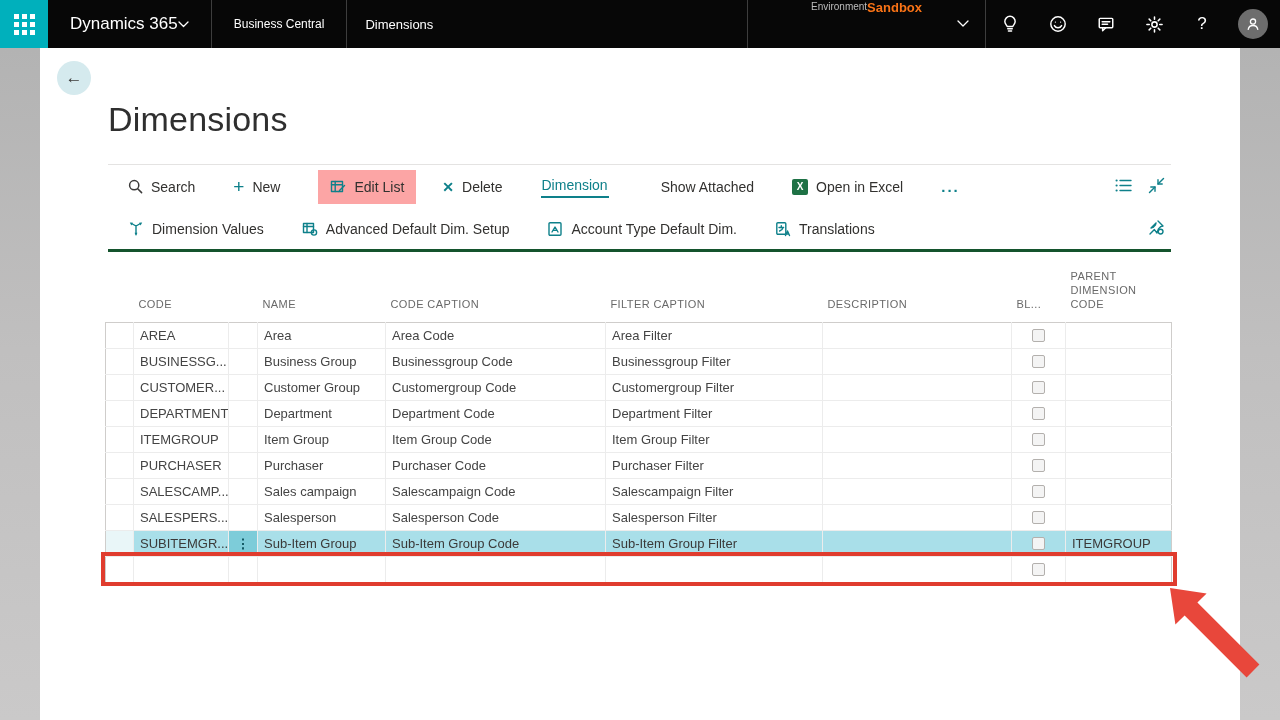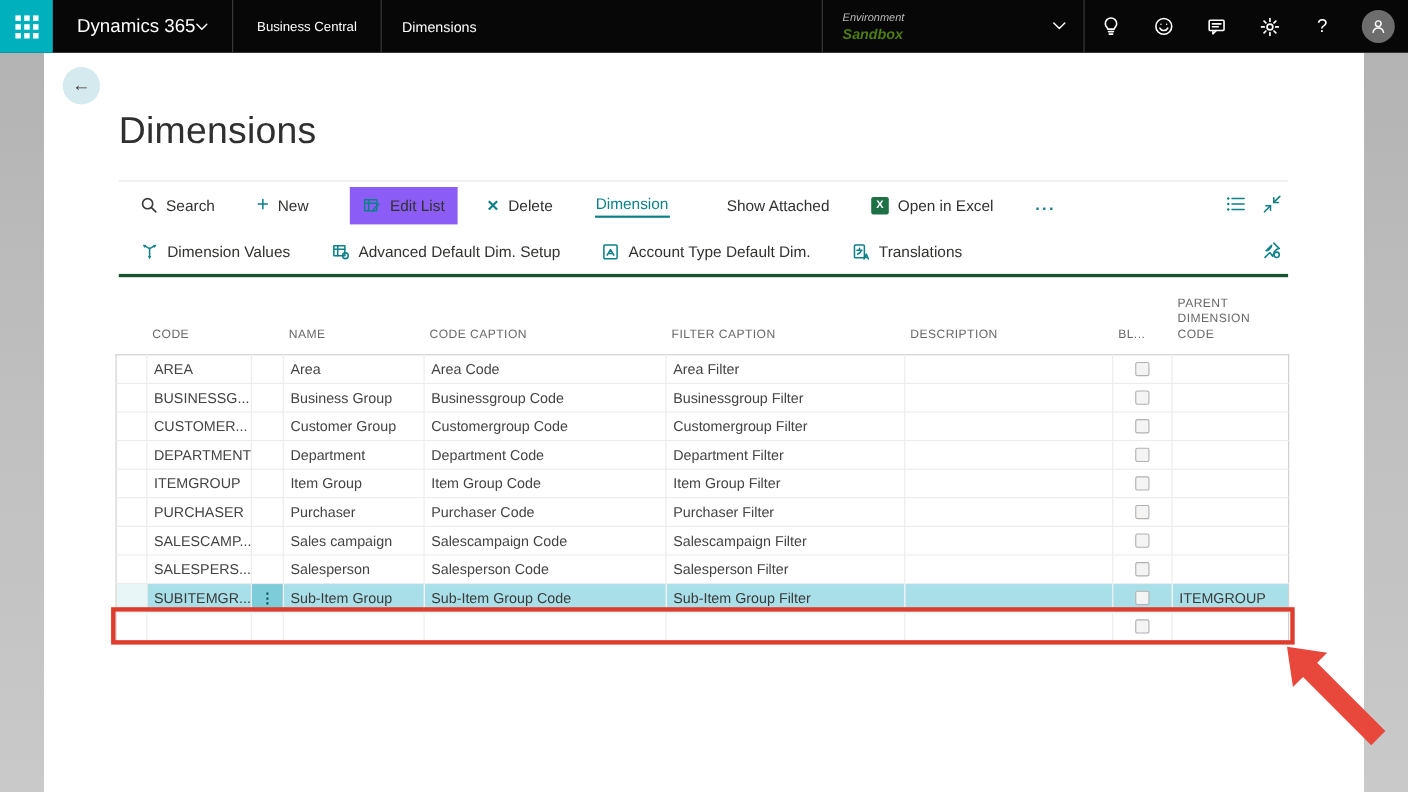--- a/index.html
+++ b/index.html
@@ -13,24 +13,24 @@
     align-items:center; justify-content:center; cursor:pointer; }
   .waffle-grid { display:grid; grid-template-columns:repeat(3,5px); grid-gap:3px; }
   .waffle-grid span { width:5px; height:5px; background:#fff; display:block; }
   .tb-item { display:flex; align-items:center; padding:0 22px; white-space:nowrap; }
   .tb-brand { font-size:17px; cursor:pointer; }
   .tb-product { font-size:12px; cursor:pointer; }
   .tb-page { font-size:13px; padding:0 18px; }
   .tb-sep { width:1px; background:#3d3d3d; margin:0; }
   .tb-spacer { flex:1; }
   .env-box { width:239px; border-left:1px solid #3d3d3d; border-right:1px solid #3d3d3d;
-    display:flex; flex-direction:column; justify-content:center; padding:0 18px;
-    position:relative; cursor:pointer;font-style:italic; }
+    display:flex; flex-direction:row; justify-content:center; padding:0 18px;
+    position:relative; cursor:pointer; }
   .env-label { font-size:10px; color:#bdbdbd; line-height:13px; }
-  .env-value { font-size:13px; font-weight:bold; color:#4d7c0f; line-height:16px; }
+  .env-value { font-size:13px; font-weight:bold; color:#f97316; line-height:16px; }
   .env-chevron { position:absolute; right:16px; top:20px; }
   .tb-icon-btn { width:48px; display:flex; align-items:center; justify-content:center;
     cursor:pointer; font-size:16px; }
   .tb-qmark { font-size:17px; color:#fff; }
   .avatar-btn { width:54px; }
   .avatar-circle { width:30px; height:30px; border-radius:50%; background:#6d6d6d;
     display:flex; align-items:center; justify-content:center; }
 
   
   .shell { position:relative; width:1280px; height:672px; background:#fff; }
@@ -47,21 +47,21 @@
 
   
   .action-bar { position:absolute; left:108px; top:116px; width:1063px;
     border-top:1px solid #e4e3e2; border-bottom:3px solid #14532d; }
   .ab-row { display:flex; align-items:center; font-size:14px; color:#32312f; }
   .ab-row1 { height:43px; padding-left:20px; }
   .ab-row2 { height:41px; padding-left:20px; }
   .ab-item { display:flex; align-items:center; gap:8px; cursor:pointer;
     margin-right:38px; white-space:nowrap; }
   .ab-item .glyph { display:flex; align-items:center; }
-  .ab-selected { background:#8b5cf6; padding:9px 12px; margin-right:26px; }
+  .ab-selected { background:#fca5a5; padding:9px 12px; margin-right:26px; }
   .ab-menu { color:var(--accent); border-bottom:2px solid var(--accent);
     padding:2px 1px 3px; margin-right:52px; }
   .ab-more { color:var(--accent); font-weight:bold; letter-spacing:2px;
     font-size:15px; margin-right:0; }
   .ab-right { margin-left:auto; display:flex; align-items:center; gap:16px;
     padding-right:6px; }
   .plus-glyph { color:var(--accent); font-size:19px; font-weight:400; line-height:14px; }
   .x-glyph { color:var(--accent); font-size:14px; font-weight:bold; }
   .excel-icon { width:16px; height:16px; background:#1e7145; color:#fff;
     font-size:10px; font-weight:bold; display:flex; align-items:center;

